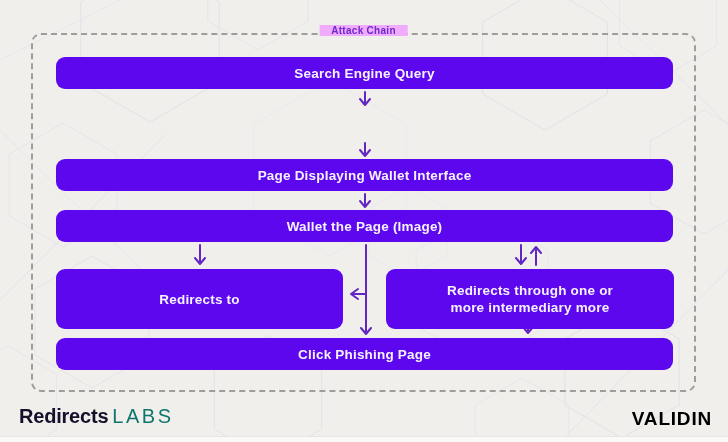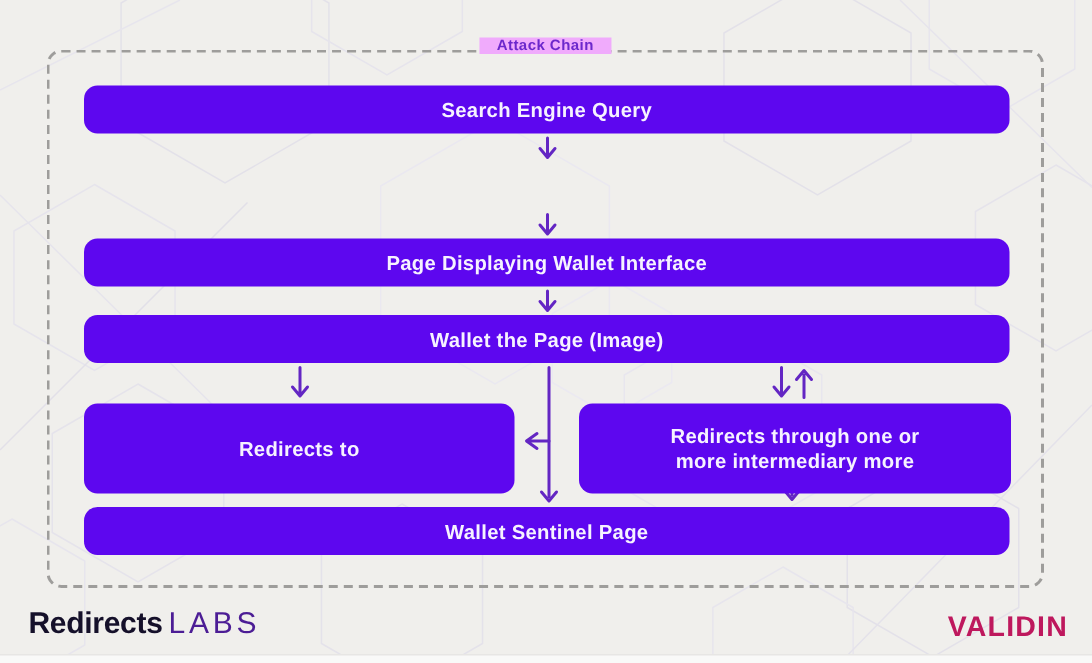--- a/index.html
+++ b/index.html
@@ -24,24 +24,24 @@
   }
   .wide{left:56px;width:617px;height:32px;}
   .n1{top:57px}.n2{top:108px}.n3{top:159px}.n4{top:210px}.n7{top:338px}
   .two-line{top:269px;height:60px;flex-direction:column;line-height:17px;}
   .nL{left:56px;width:287px;}
   .nR{left:386px;width:288px;}
   .sentinel{
     position:absolute;left:19px;top:405px;font-size:20px;
     color:#15102a;font-weight:700;letter-spacing:-.2px;white-space:nowrap;
   }
-  .sentinel .labs{color:#4c1d95;font-weight:400;letter-spacing:2.5px;margin-left:4px;}
+  .sentinel .labs{color:#0f766e;font-weight:400;letter-spacing:2.5px;margin-left:4px;}
   .validin{
     position:absolute;right:16px;top:408px;font-size:19px;font-weight:700;
-    color:#be185d;letter-spacing:.8px;white-space:nowrap;
+    color:#000000;letter-spacing:.8px;white-space:nowrap;
   }
   .bottom-strip{
     position:absolute;left:0;bottom:0;width:100%;height:5px;
     background:#f9f9f8;border-top:1px solid #e7e6e4;
   }
 </style>
 </head>
 <body>
 
 <div class="canvas">
@@ -100,21 +100,21 @@
 
   <div class="node two-line nL">
     <span>Redirects to</span>
   </div>
 
   <div class="node two-line nR">
     <span>Redirects through one or</span>
     <span>more intermediary more</span>
   </div>
 
-  <div class="node wide n7">Wallet Sentinel Page</div>
+  <div class="node wide n7">Click Phishing Page</div>
 
   <div class="sentinel">
     <span>Redirects</span><span class="labs">LABS</span>
   </div>
 
   <div class="validin">VALIDIN</div>
 
   <div class="bottom-strip"></div>
 
 </div>

